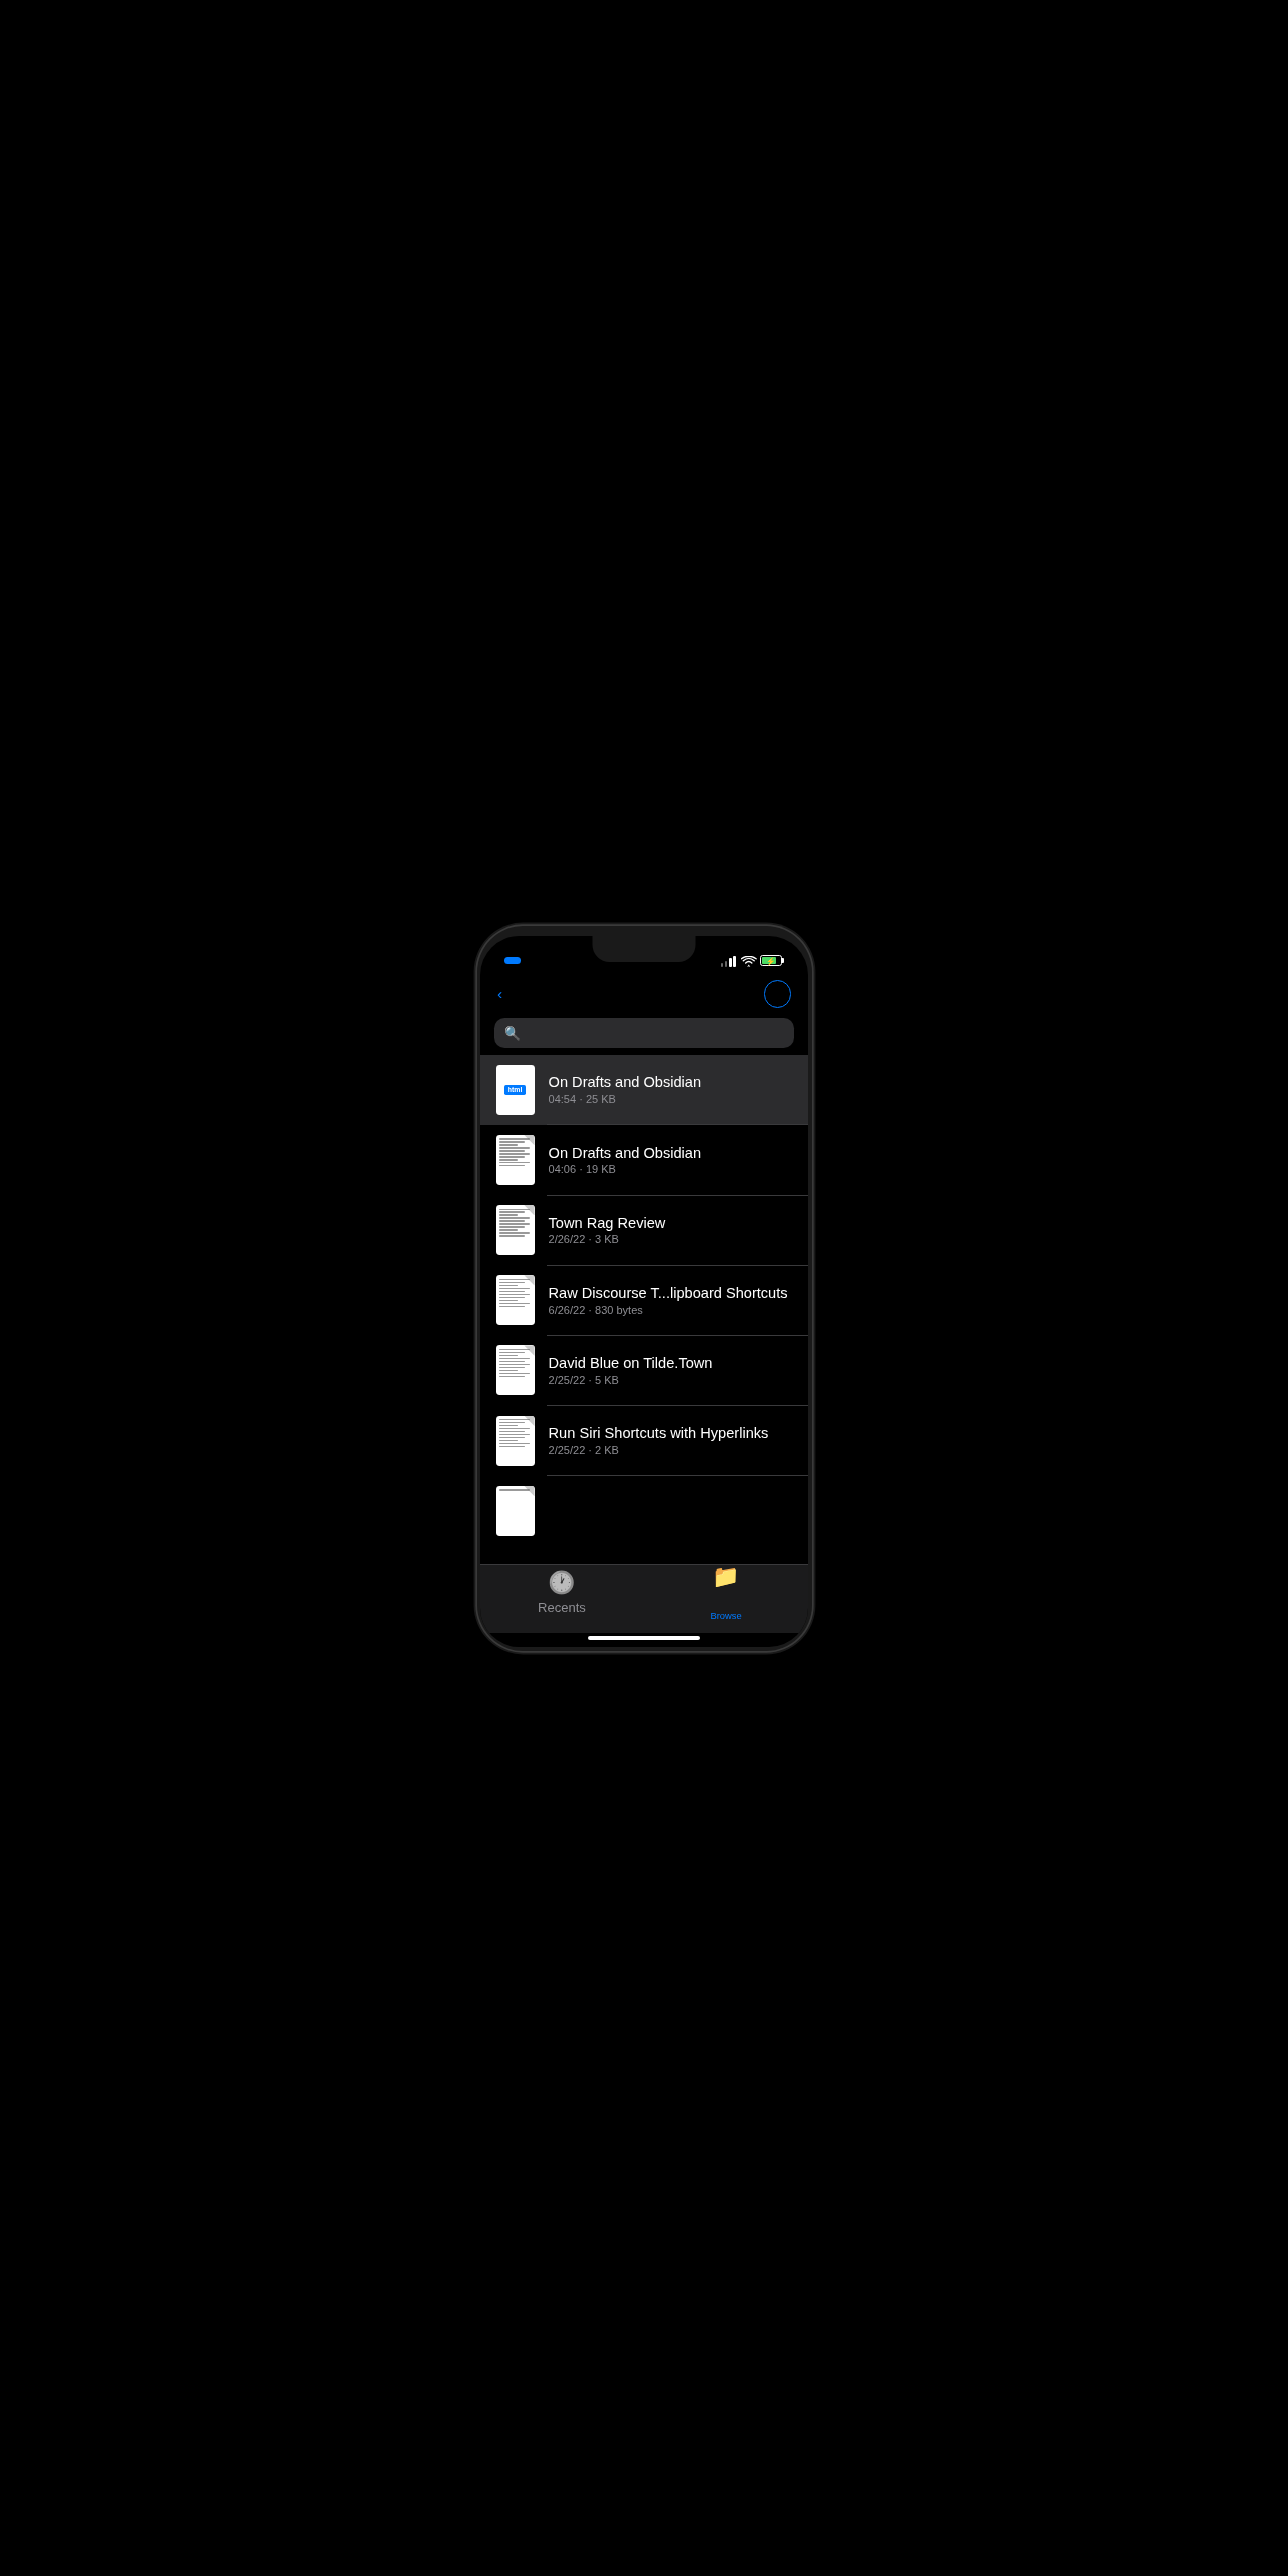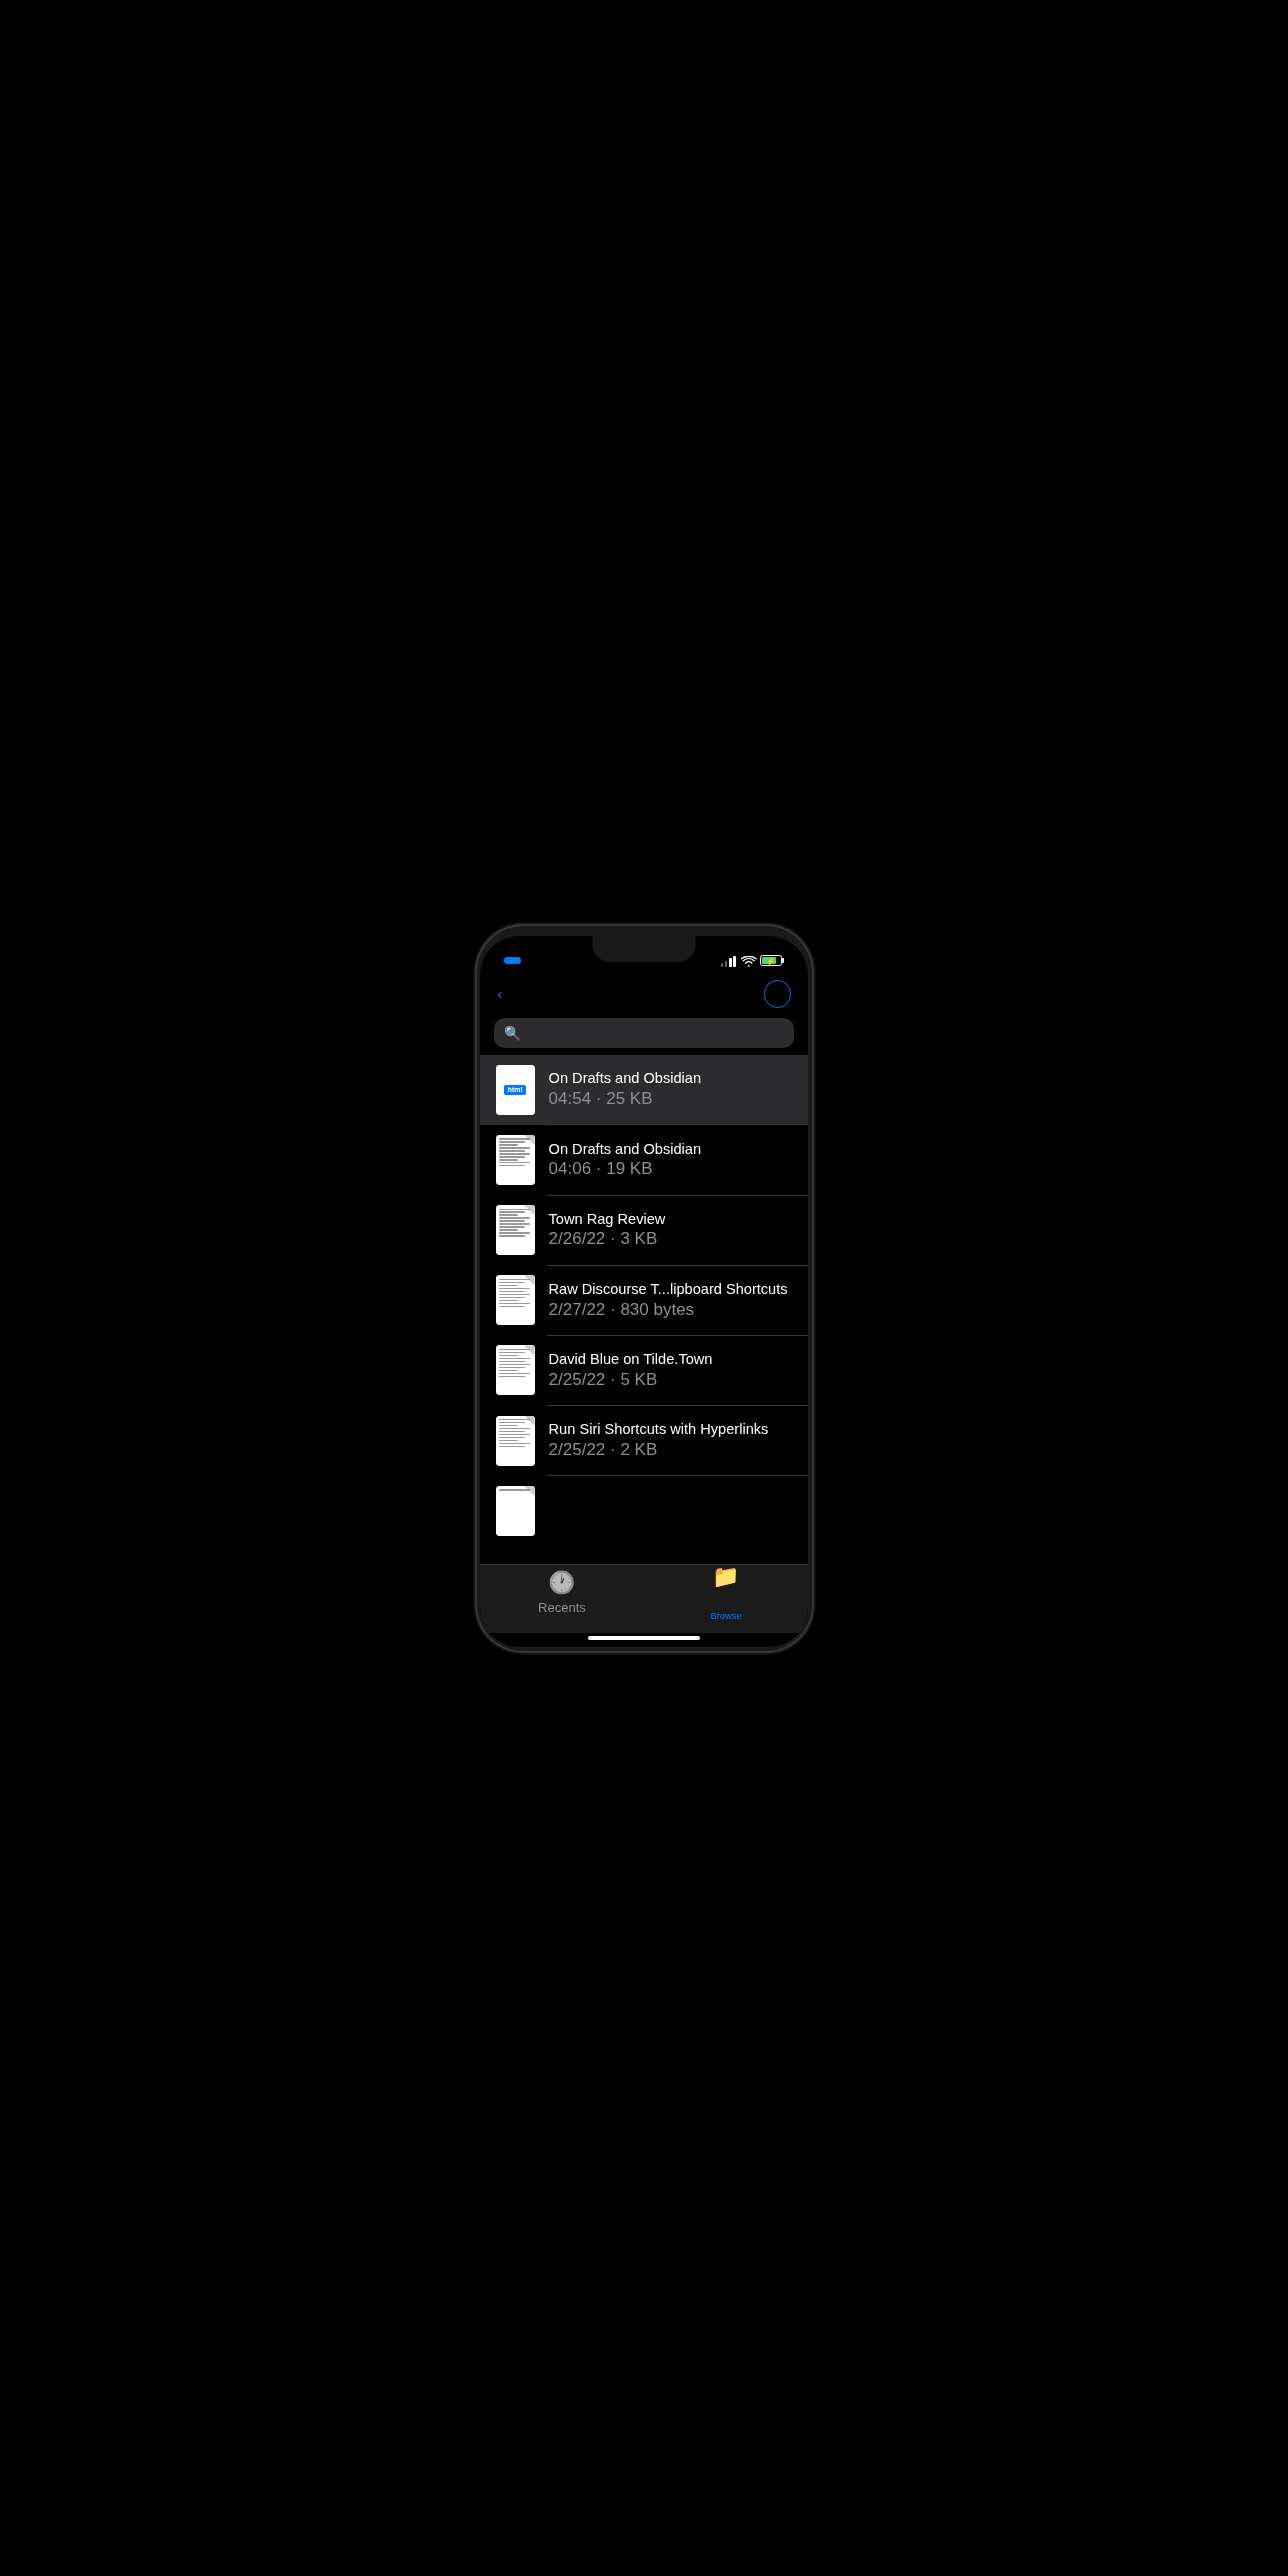--- a/index.html
+++ b/index.html
@@ -327,21 +327,21 @@
     }
 
     .file-name {
       color: #fff;
       font-size: 14.6px;
       font-weight: 400;
     }
 
     .file-meta {
       color: #8e8e93;
-      font-size: 17px;
+      font-size: 11px;
     }
 
     
     .tab-bar {
       height: 69px;
       background: rgba(28,28,30,0.95);
       border-top: 0.4px solid #3a3a3c;
       display: flex;
       flex-shrink: 0;
     }
@@ -502,21 +502,21 @@
                 <div class="doc-line long"></div>
                 <div class="doc-line medium"></div>
                 <div class="doc-line short"></div>
                 <div class="doc-line long"></div>
                 <div class="doc-line medium"></div>
         </div>
       </div>
     </div>
           <div class="file-info">
     <div class="file-name">Raw Discourse T...lipboard Shortcuts</div>
-    <div class="file-meta">2/27/22 · 830 bytes</div>
+    <div class="file-meta">6/26/22 · 830 bytes</div>
   </div>
         </div>
         <div class="file-item">
           <div class="file-thumbnail">
       <div class="file-thumb-doc">
         <div class="file-corner"></div>
         <div class="doc-lines">
           <div class="doc-line long"></div>
                 <div class="doc-line medium"></div>
                 <div class="doc-line short"></div>

